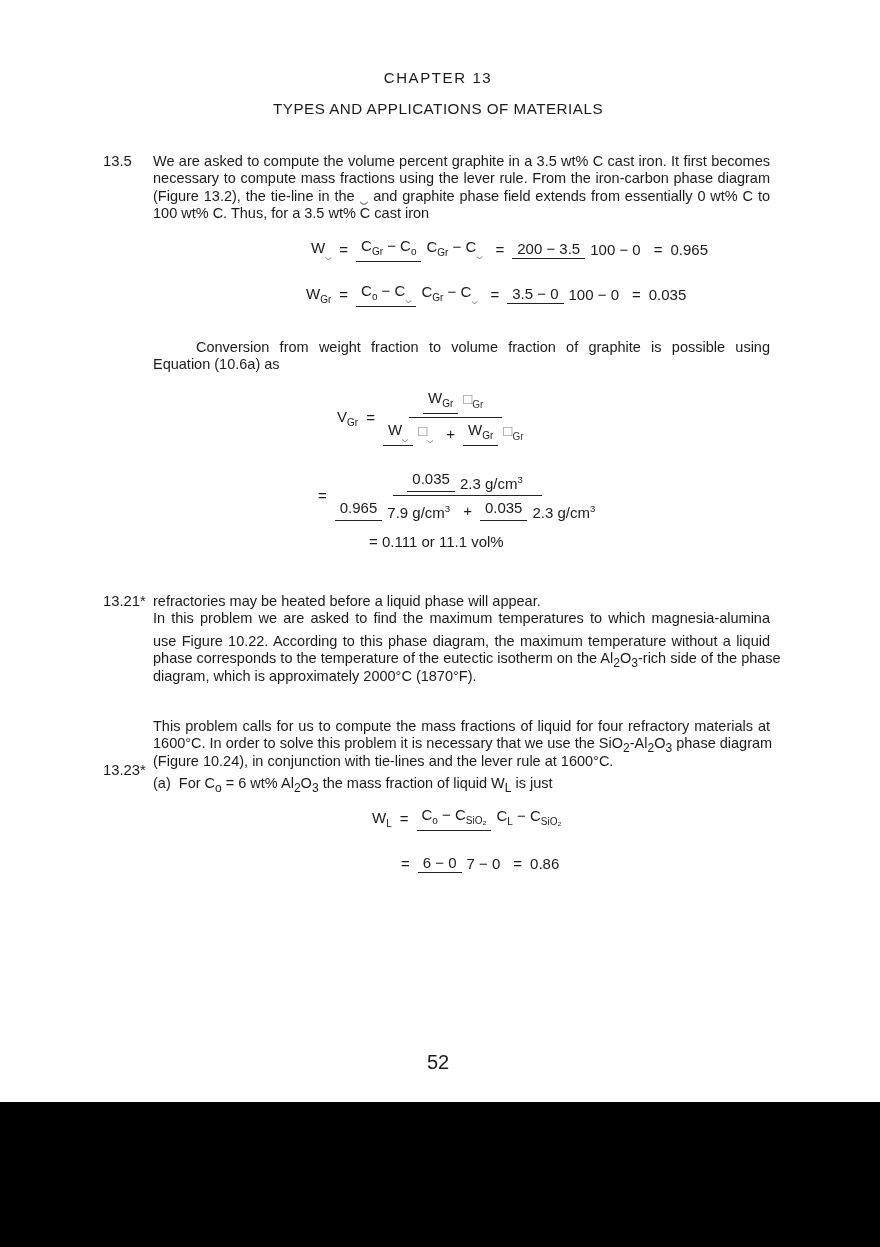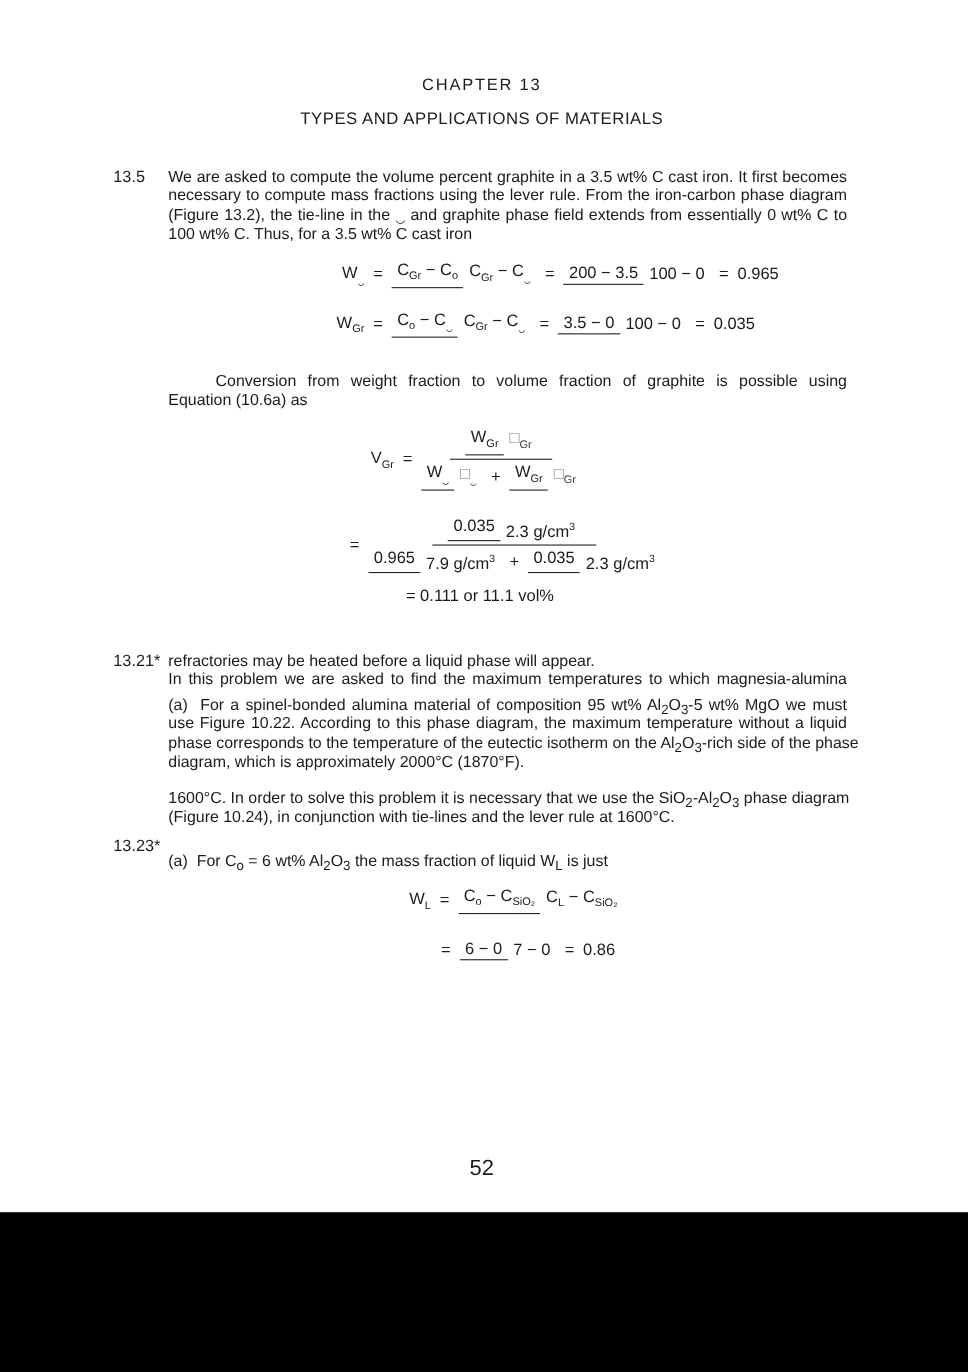--- a/index.html
+++ b/index.html
@@ -133,28 +133,28 @@
   <div class="eq" style="top:533px;left:369px;">
     <span>= 0.111 or 11.1 vol%</span>
   </div>
 
   <div class="plabel" style="top:593px;">13.21*</div>
   <div class="pbody" style="top:593px;">
       <div class="jline">refractories may be heated before a liquid phase will appear.</div>
       <div class="jline just">In this problem we are asked to find the maximum temperatures to which magnesia-alumina</div>
     </div>
   <div class="pbody" style="top:633px;">
-      <div class="jline just">(a)&nbsp; For a spinel-bonded alumina material of composition 95 wt% Al<sub>2</sub>O<sub>3</sub>-5 wt% MgO we must</div>
       <div class="jline just">use Figure 10.22. According to this phase diagram, the maximum temperature without a liquid</div>
       <div class="jline just">phase corresponds to the temperature of the eutectic isotherm on the Al<sub>2</sub>O<sub>3</sub>-rich side of the phase</div>
       <div class="jline">diagram, which is approximately 2000°C (1870°F).</div>
     </div>
 
   <div class="plabel" style="top:718px;margin-top:44px;">13.23*</div>
   <div class="pbody" style="top:718px;">
+      <div class="jline just">This problem calls for us to compute the mass fractions of liquid for four refractory materials at</div>
       <div class="jline just">1600°C. In order to solve this problem it is necessary that we use the SiO<sub>2</sub>-Al<sub>2</sub>O<sub>3</sub> phase diagram</div>
       <div class="jline">(Figure 10.24), in conjunction with tie-lines and the lever rule at 1600°C.</div>
     </div>
   <div class="pbody" style="top:775px;">
       <div class="jline">(a)&nbsp; For C<sub>o</sub> = 6 wt% Al<sub>2</sub>O<sub>3</sub> the mass fraction of liquid W<sub>L</sub> is just</div>
     </div>
 
   <div class="eq" style="top:806px;left:372px;">
     <span>W<sub>L</sub></span>
     <span>=</span>

